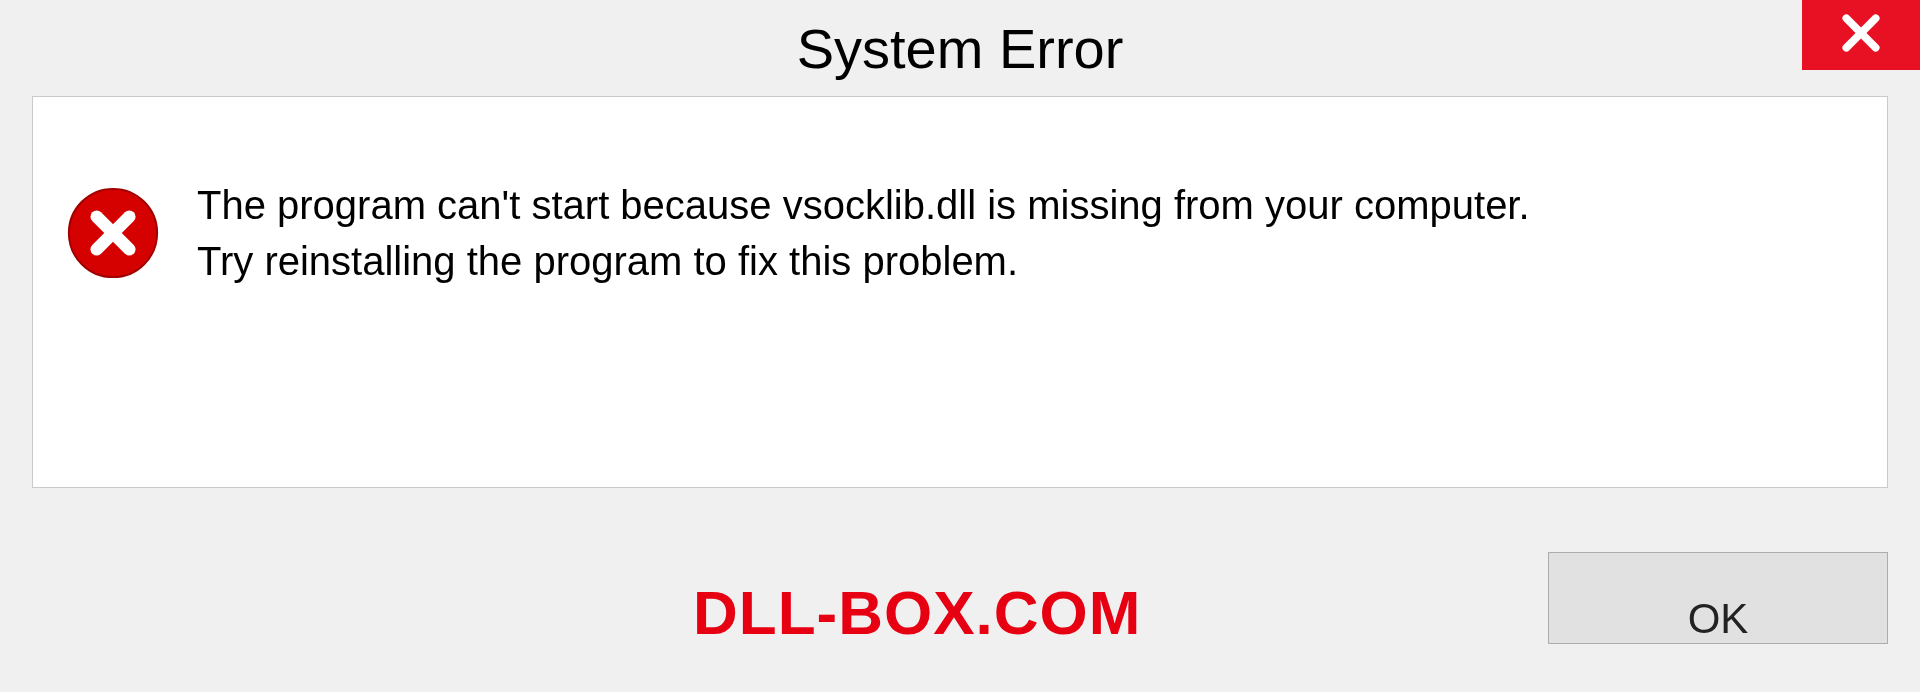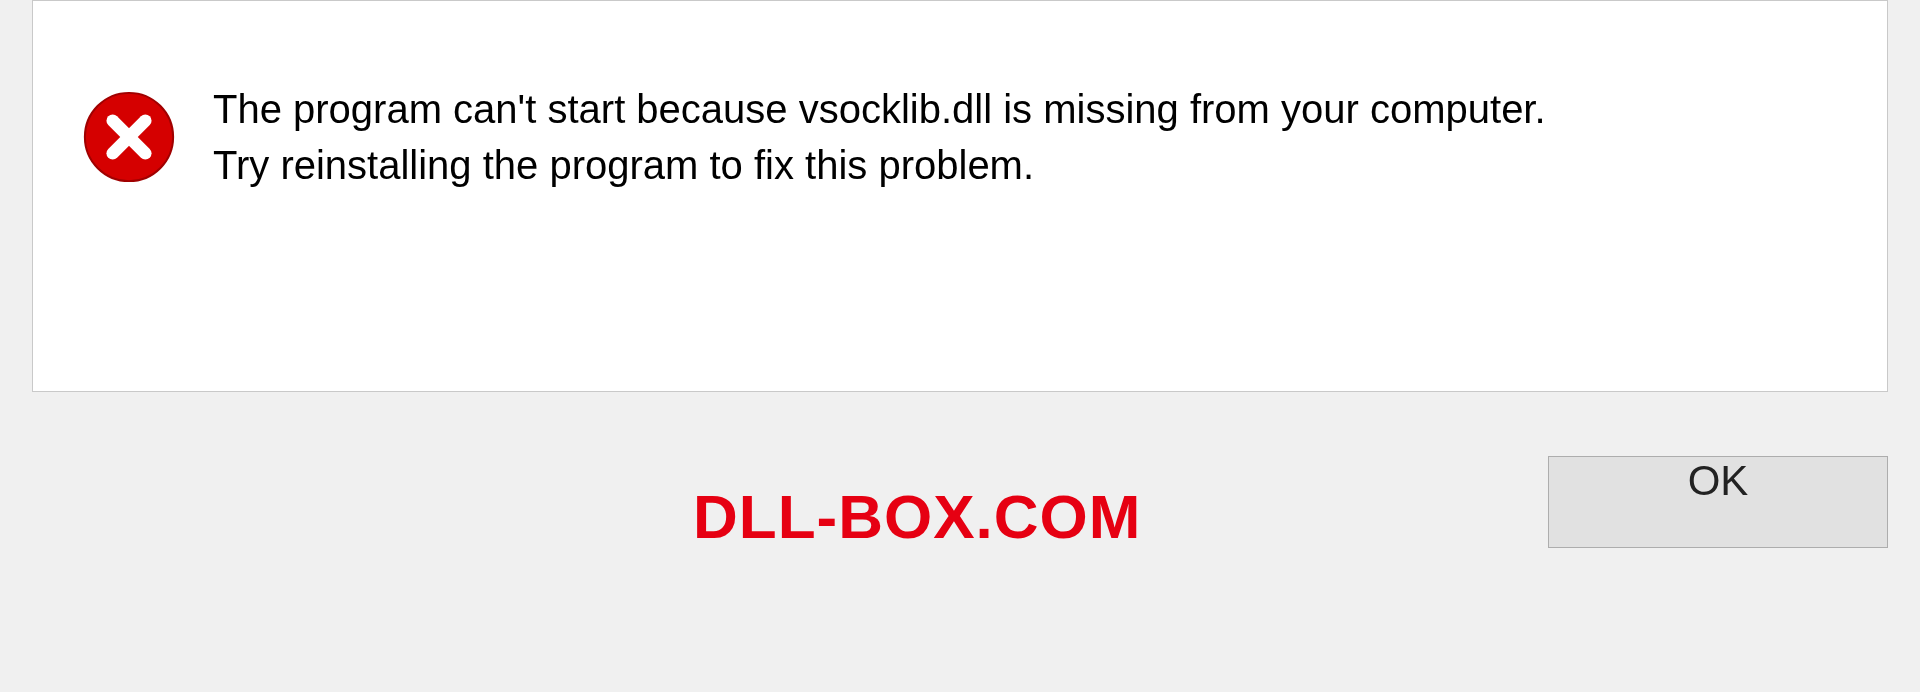--- a/index.html
+++ b/index.html
@@ -48,21 +48,21 @@
       width: 44px;
       height: 44px;
     }
     .content-area {
       margin: 0 32px;
       background: #ffffff;
       border: 1px solid #c9c9c9;
       height: 392px;
       display: flex;
       align-items: flex-start;
-      padding: 80px 60px 40px 48px;
+      padding: 80px 60px 40px 32px;
     }
     .error-icon-wrap {
       flex: 0 0 auto;
       margin-right: 36px;
       margin-top: 8px;
     }
     .error-icon-wrap svg {
       width: 96px;
       height: 96px;
     }
@@ -89,32 +89,43 @@
     }
     .ok-button {
       position: absolute;
       right: 32px;
       bottom: 44px;
       width: 340px;
       height: 92px;
       background: #e1e1e1;
       border: 1px solid #adadad;
       display: flex;
-      align-items: flex-start;
+      align-items: flex-end;
       justify-content: center;
       font-size: 42px;
       color: #222;
       cursor: pointer;
     }
   </style>
 </head>
 <body>
 
 <div class="dialog">
 
+  <div class="titlebar">
+    <span class="title-text">System Error</span>
+    <div class="close-button">
+      <span>
+        <svg viewBox="0 0 24 24">
+          <line x1="4" y1="4" x2="20" y2="20" stroke="#ffffff" stroke-width="4.2" stroke-linecap="round"></line>
+          <line x1="20" y1="4" x2="4" y2="20" stroke="#ffffff" stroke-width="4.2" stroke-linecap="round"></line>
+        </svg>
+      </span>
+    </div>
+  </div>
 
   <div class="content-area">
     <div class="error-icon-wrap">
       <svg viewBox="0 0 100 100">
         <circle cx="50" cy="50" r="46" fill="#d50000"></circle>
         <circle cx="50" cy="50" r="46" fill="none" stroke="#a00000" stroke-width="2"></circle>
         <line x1="33" y1="33" x2="67" y2="67" stroke="#ffffff" stroke-width="13" stroke-linecap="round"></line>
         <line x1="67" y1="33" x2="33" y2="67" stroke="#ffffff" stroke-width="13" stroke-linecap="round"></line>
       </svg>
     </div>

